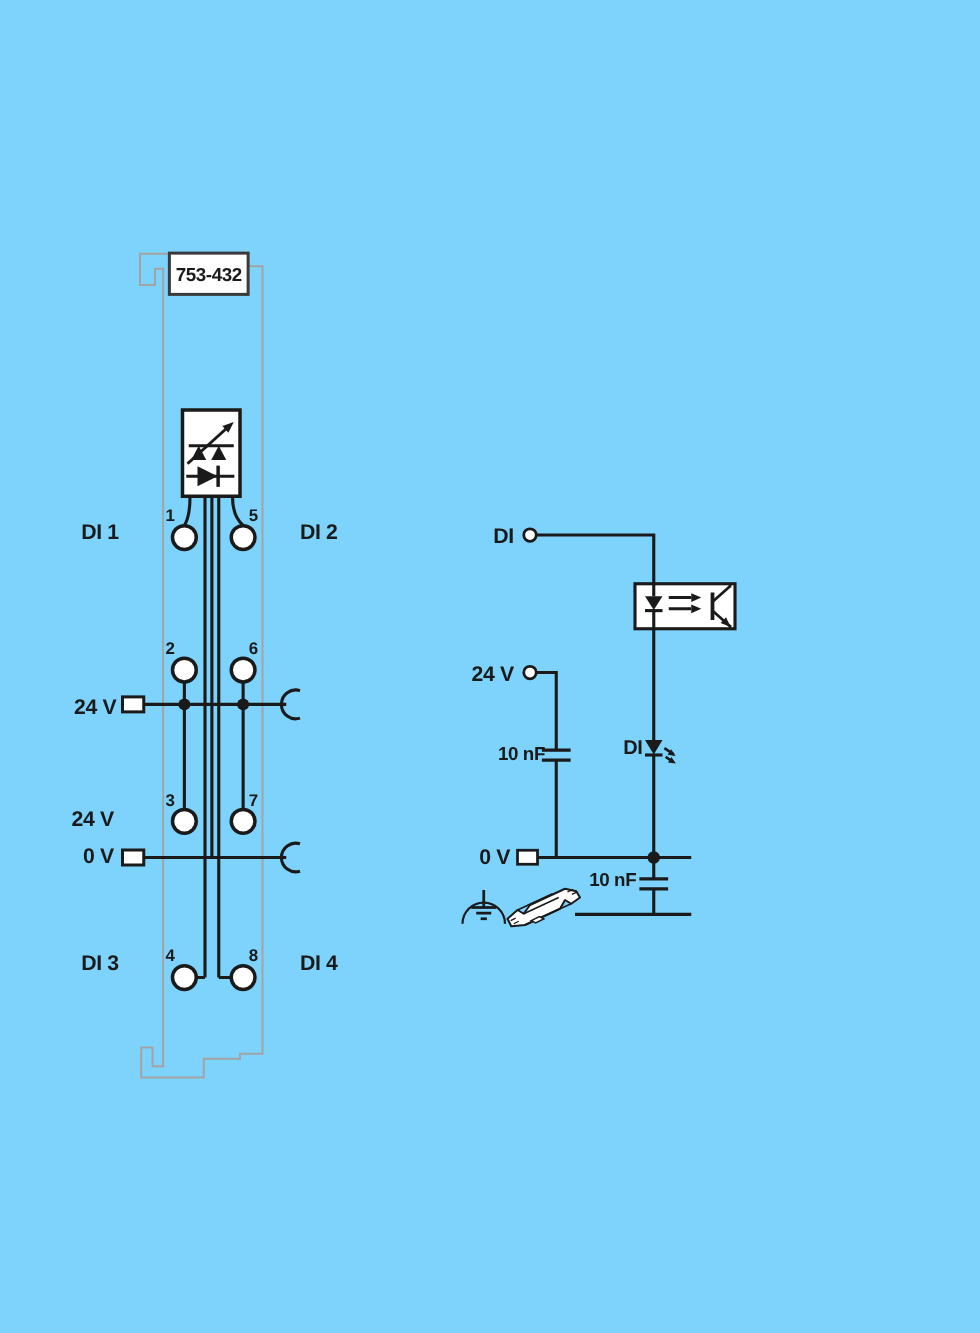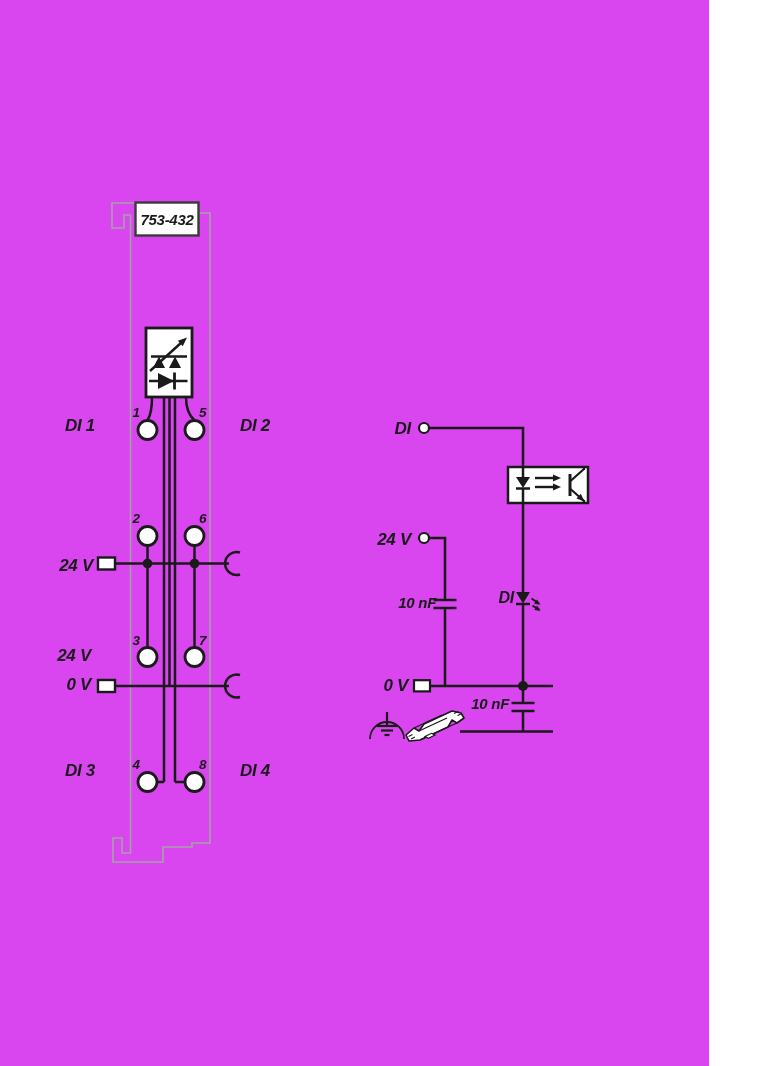--- a/index.html
+++ b/index.html
@@ -1,17 +1,17 @@
 <!DOCTYPE html>
 <html><head>
 <meta charset="utf-8">
 <style>
   html,body{margin:0;padding:0;background:#ffffff;}
-  .page{position:relative;width:709px;height:1066px;background:#d946ef;overflow:hidden;
-        font-family:"Liberation Sans", sans-serif;font-style:italic;}
+  .page{position:relative;width:784px;height:1066px;background:#7dd3fc;overflow:hidden;
+        font-family:"Liberation Sans", sans-serif;}
   svg text{font-family:"Liberation Sans", sans-serif;fill:#1a1a1a;font-weight:bold;}
   .lbl{font-size:17px;letter-spacing:-0.3px;}
   .num{font-size:13.5px;}
   .part{font-size:15px;letter-spacing:-0.3px;}
   .cap{font-size:15px;letter-spacing:-0.3px;}
   .ledlbl{font-size:16px;letter-spacing:-0.3px;}
 </style>
 </head>
 <body>
 

